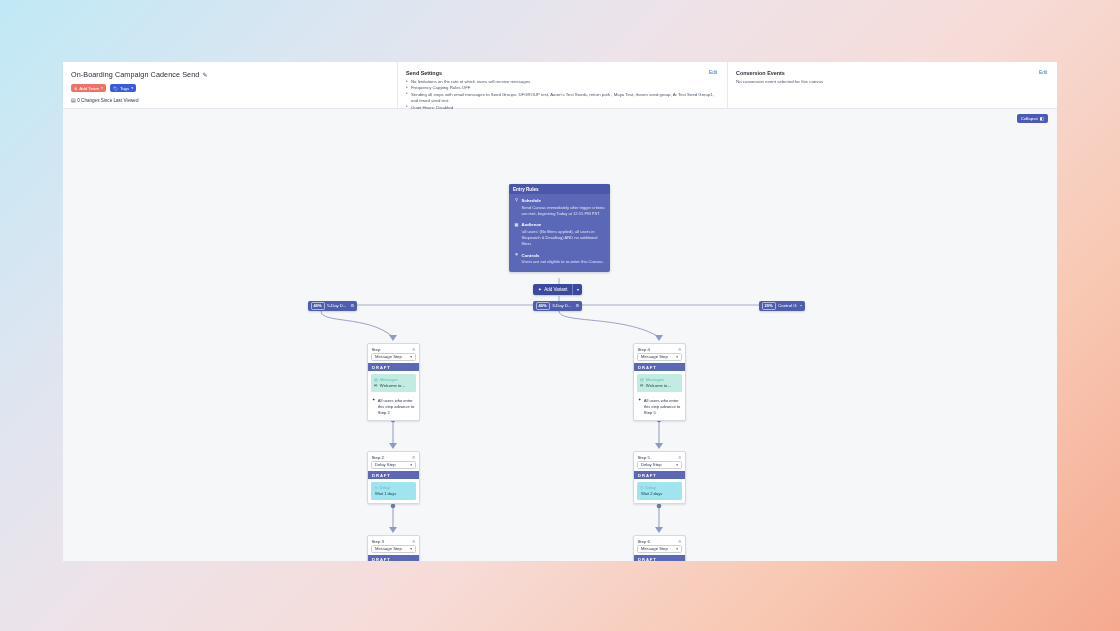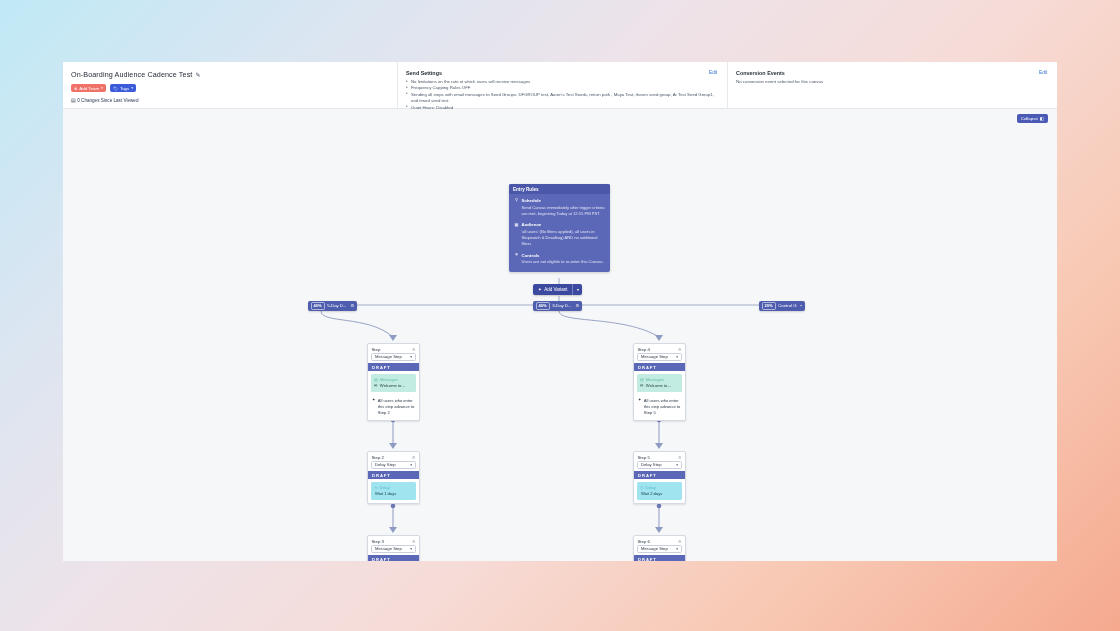--- a/index.html
+++ b/index.html
@@ -198,21 +198,21 @@
 </style>
 </head>
 <body>
 
 <div id="app-window">
 
   <div id="top-bar">
 
     <div class="topcol c1">
       <div id="canvas-title">
-        <span>On-Boarding Audience Cadence Test</span><span class="pencil-icon">✎</span>
+        <span>On-Boarding Campaign Cadence Send</span><span class="pencil-icon">✎</span>
       </div>
 
       <div class="tag-row">
         <div class="pill red">
           <span class="glyph">⊗</span>
           <span>Add Team</span>
           <span class="caret">▾</span>
         </div>
         <div class="pill blue">
           <span class="glyph">🏷</span>

